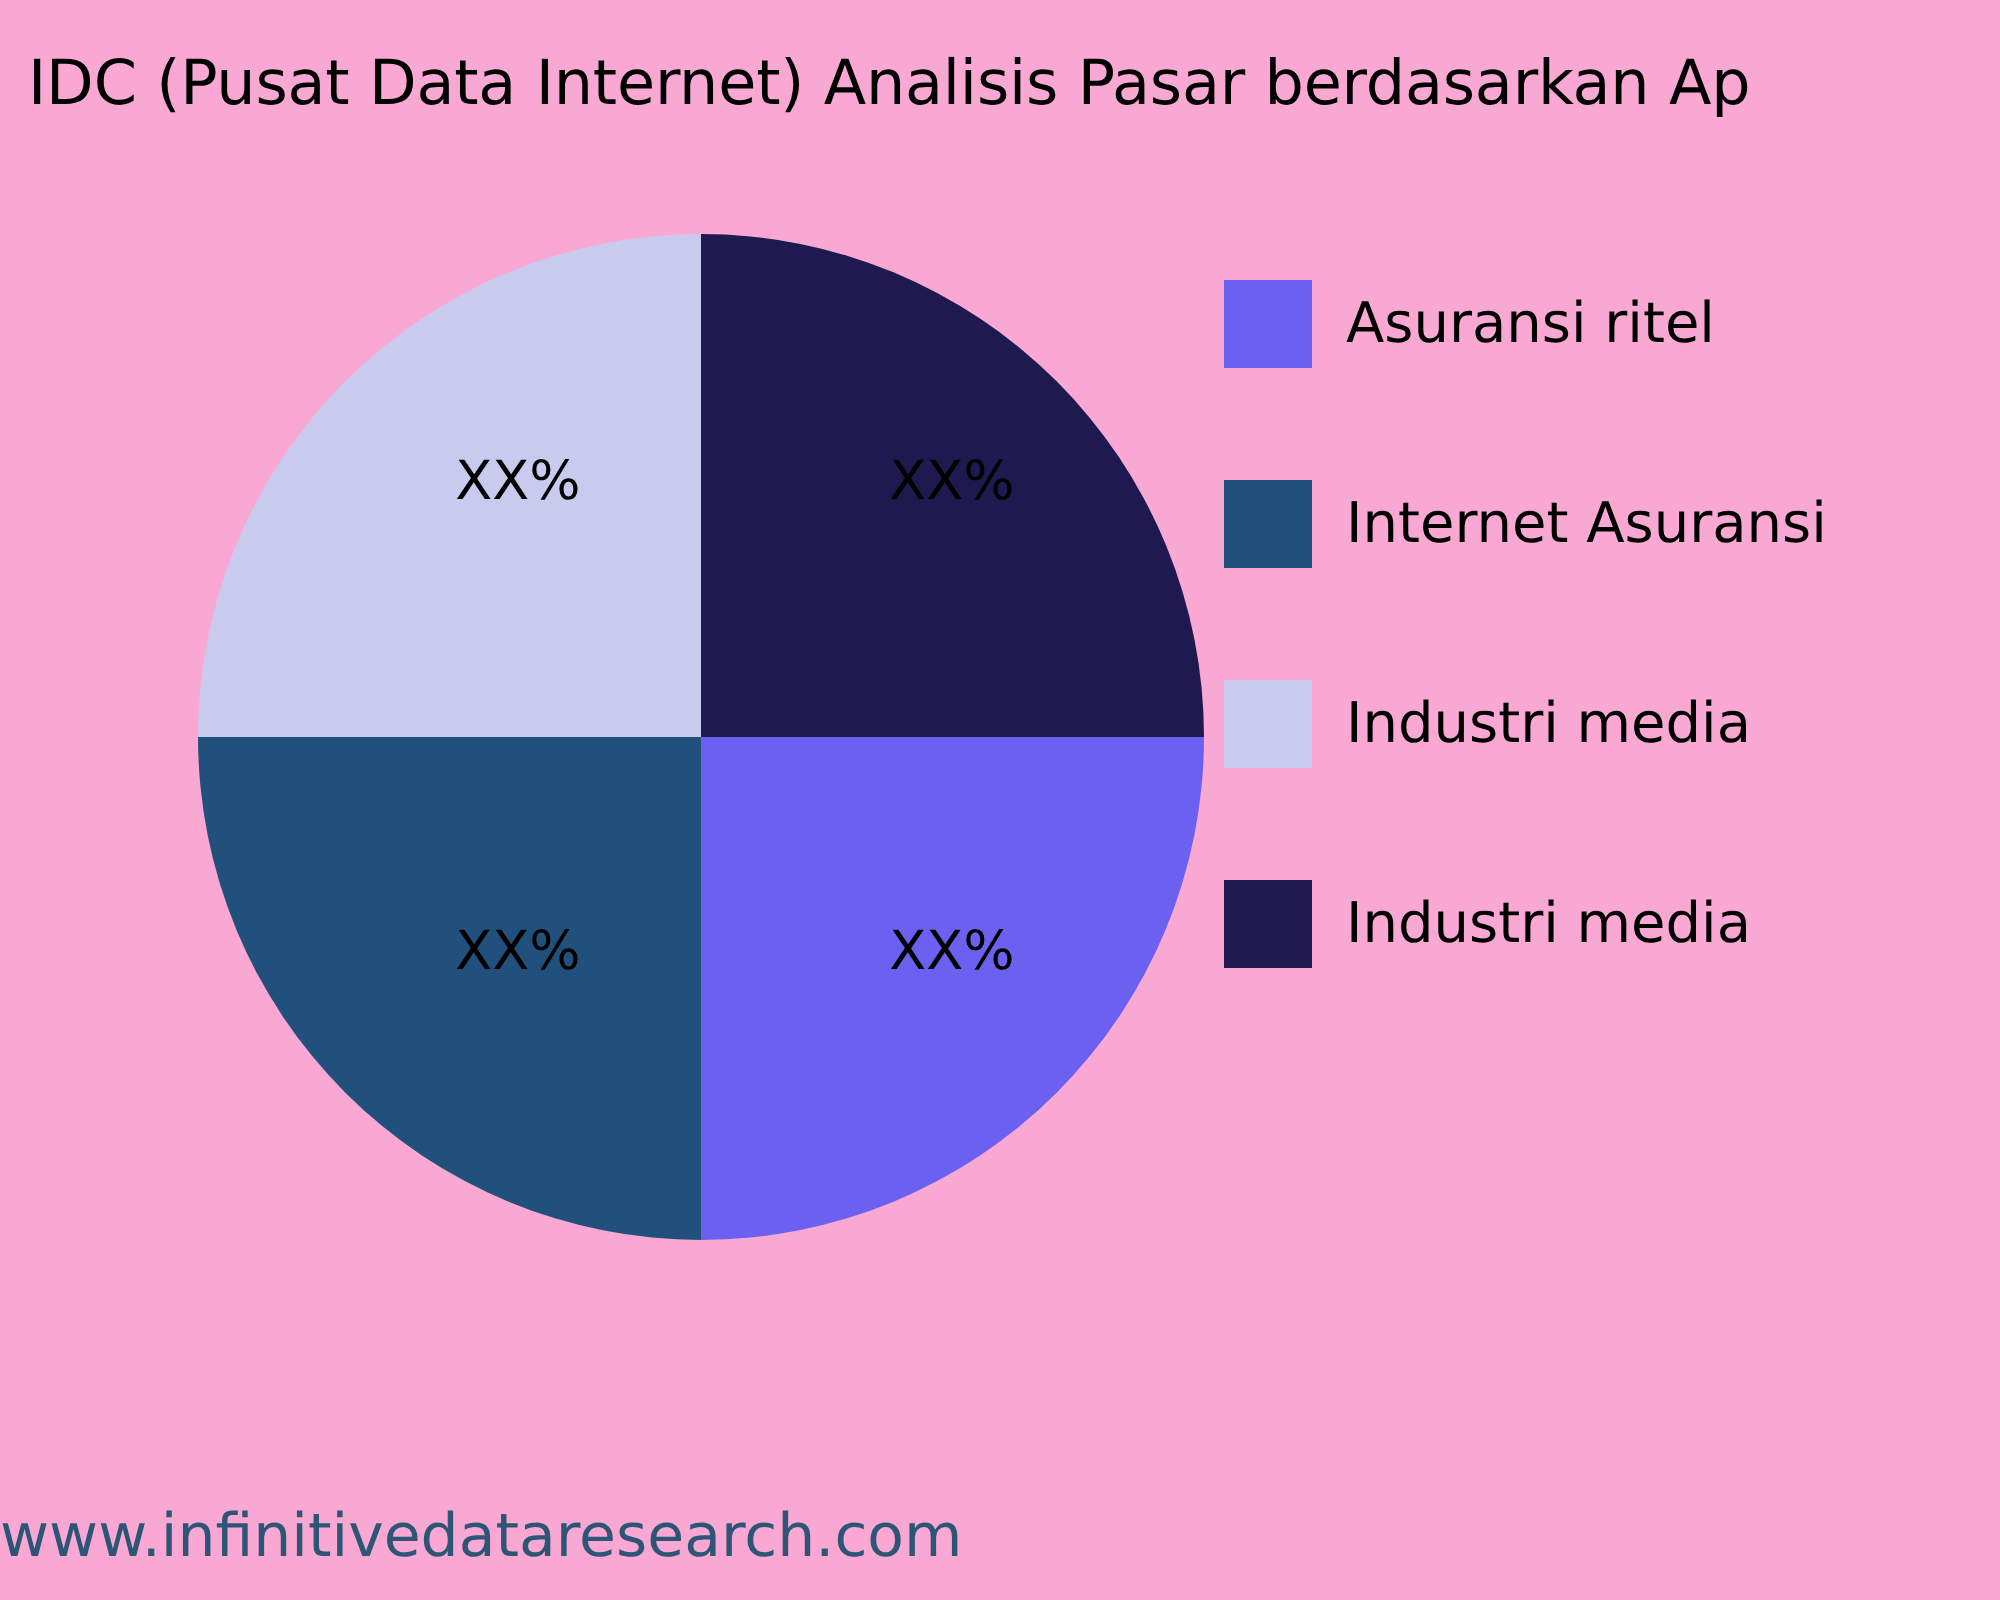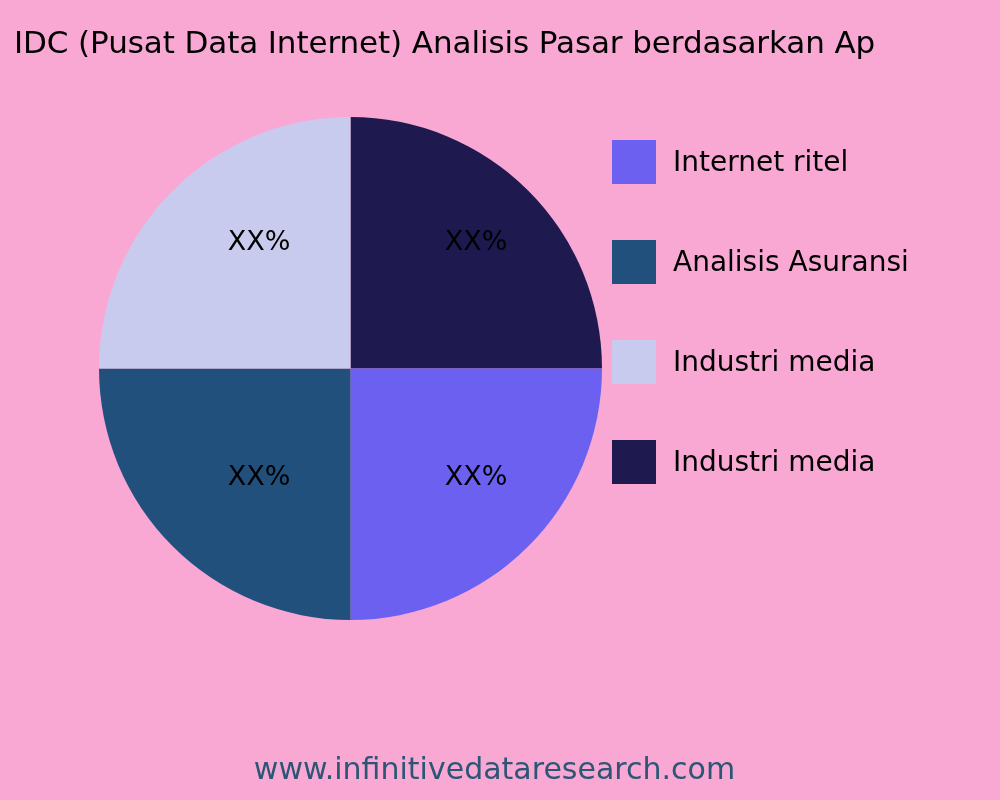--- a/index.html
+++ b/index.html
@@ -79,21 +79,21 @@
     font-family: "DejaVu Sans", sans-serif;
     white-space: nowrap;
   }
   #footer-url {
     position: absolute;
     left: 0;
     top: 750px;
     width: 1000px;
     padding-right: 11px;
     box-sizing: border-box;
-    text-align: center;
+    text-align: left;
     font-size: 30px;
     line-height: 38px;
     color: #2d5676;
     font-family: "DejaVu Sans", sans-serif;
   }
 </style>
 </head>
 <body>
 
 <div id="canvas">
@@ -113,25 +113,25 @@
           <text x="377" y="360" class="slice-label">XX%</text>
           <text x="160" y="360" class="slice-label">XX%</text>
           <text x="160" y="125" class="slice-label">XX%</text>
         </g>
     </svg>
   </div>
 
   <div id="legend">
       <div class="legend-row">
         <span class="legend-swatch" style="background: rgb(107, 96, 240);"></span>
-        <span class="legend-label">Internet ritel</span>
+        <span class="legend-label">Asuransi ritel</span>
       </div>
       <div class="legend-row">
         <span class="legend-swatch" style="background: rgb(33, 80, 125);"></span>
-        <span class="legend-label">Analisis Asuransi</span>
+        <span class="legend-label">Internet Asuransi</span>
       </div>
       <div class="legend-row">
         <span class="legend-swatch" style="background: rgb(201, 203, 238);"></span>
         <span class="legend-label">Industri media</span>
       </div>
       <div class="legend-row">
         <span class="legend-swatch" style="background: rgb(30, 26, 80);"></span>
         <span class="legend-label">Industri media</span>
       </div>
     </div>

